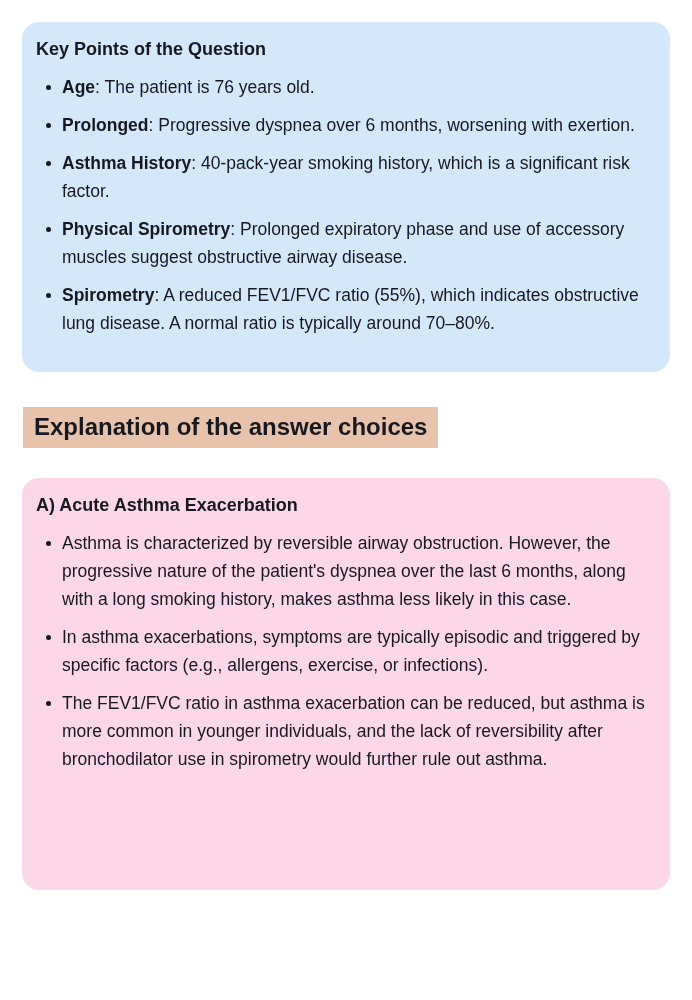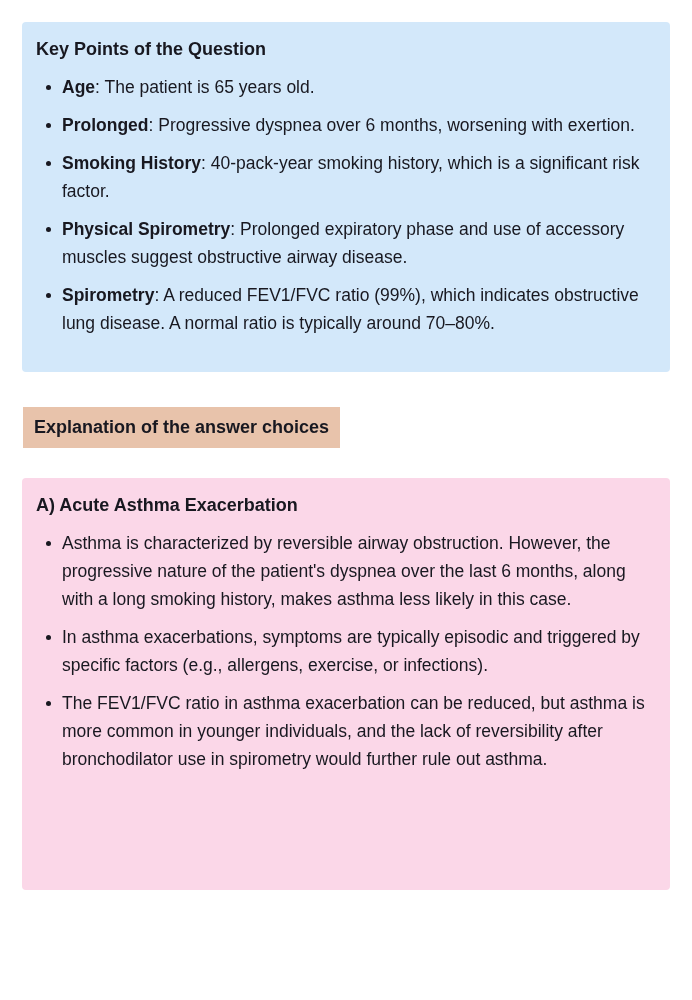--- a/index.html
+++ b/index.html
@@ -15,21 +15,21 @@
     background:var(--page-bg);
     font-family:"Liberation Sans","DejaVu Sans",sans-serif;
     color:var(--text-color);
     position:relative;
     overflow:hidden;
   }
   .card{
     position:absolute;
     left:22px;
     width:648px;
-    border-radius:4px;
+    border-radius:17px;
     padding:13px 16px 8px 14px;
   }
   .card-blue{
     top:22px;
     height:350px;
     background:var(--key-points-bg);
   }
   .card-pink{
     top:478px;
     height:412px;
@@ -64,47 +64,47 @@
     background:var(--text-color);
   }
   .card li b{font-weight:bold;text-align:right;}
   .section-heading{
     position:absolute;
     left:23px;
     top:407px;
     display:inline-block;
     background:var(--section-heading-bg);
     padding:6px 11px 7px 11px;
-    font-size:18px;
+    font-size:24px;
     line-height:28px;
     font-weight:bold;
   }
 </style>
 </head>
 <body>
 
 <div>
 
   <section class="card card-blue">
     <h2>Key Points of the Question</h2>
     <ul>
       <li>
-        <b>Age</b><span>: </span><span>The patient is 65 years old.</span>
+        <b>Age</b><span>: </span><span>The patient is 76 years old.</span>
       </li>
       <li>
         <b>Prolonged</b><span>: </span><span>Progressive dyspnea over 6 months, worsening with exertion.</span>
       </li>
       <li>
-        <b>Smoking History</b><span>: </span><span>40-pack-year smoking history, which is a significant risk factor.</span>
+        <b>Asthma History</b><span>: </span><span>40-pack-year smoking history, which is a significant risk factor.</span>
       </li>
       <li>
         <b>Physical Spirometry</b><span>: </span><span>Prolonged expiratory phase and use of accessory muscles suggest obstructive airway disease.</span>
       </li>
       <li>
-        <b>Spirometry</b><span>: </span><span>A reduced FEV1/FVC ratio (99%), which indicates obstructive lung disease. A normal ratio is typically around 70–80%.</span>
+        <b>Spirometry</b><span>: </span><span>A reduced FEV1/FVC ratio (55%), which indicates obstructive lung disease. A normal ratio is typically around 70–80%.</span>
       </li>
     </ul>
   </section>
 
   <div class="section-heading">
     <span>Explanation of the answer choices</span>
   </div>
 
   <section class="card card-pink">
     <h2>A) Acute Asthma Exacerbation</h2>

